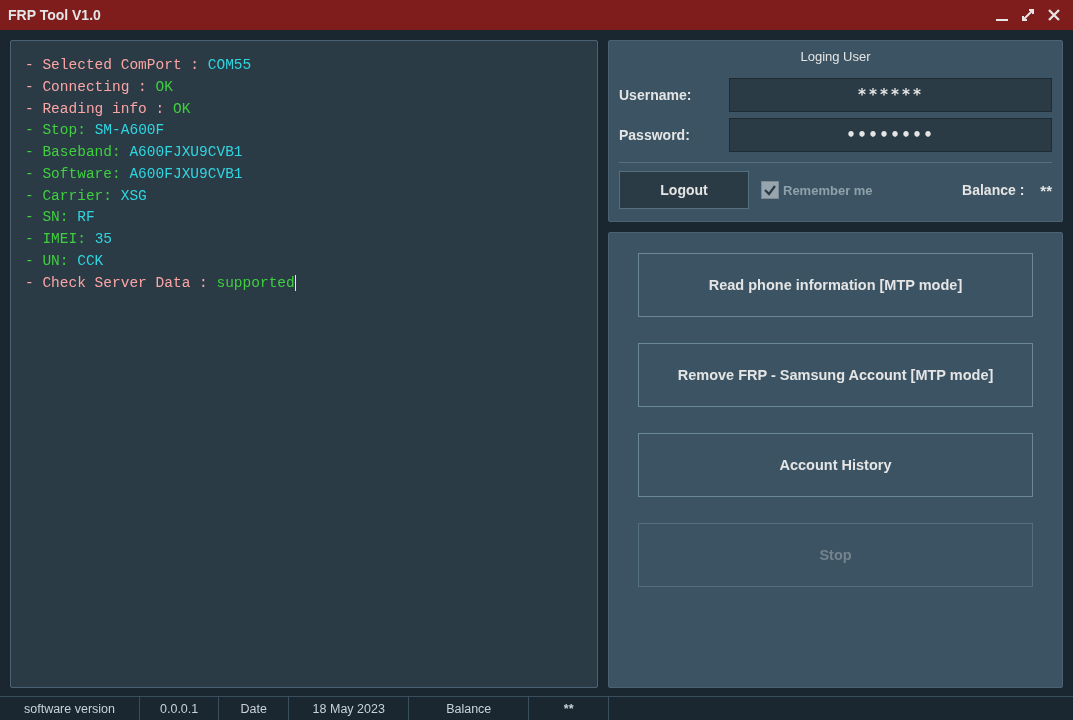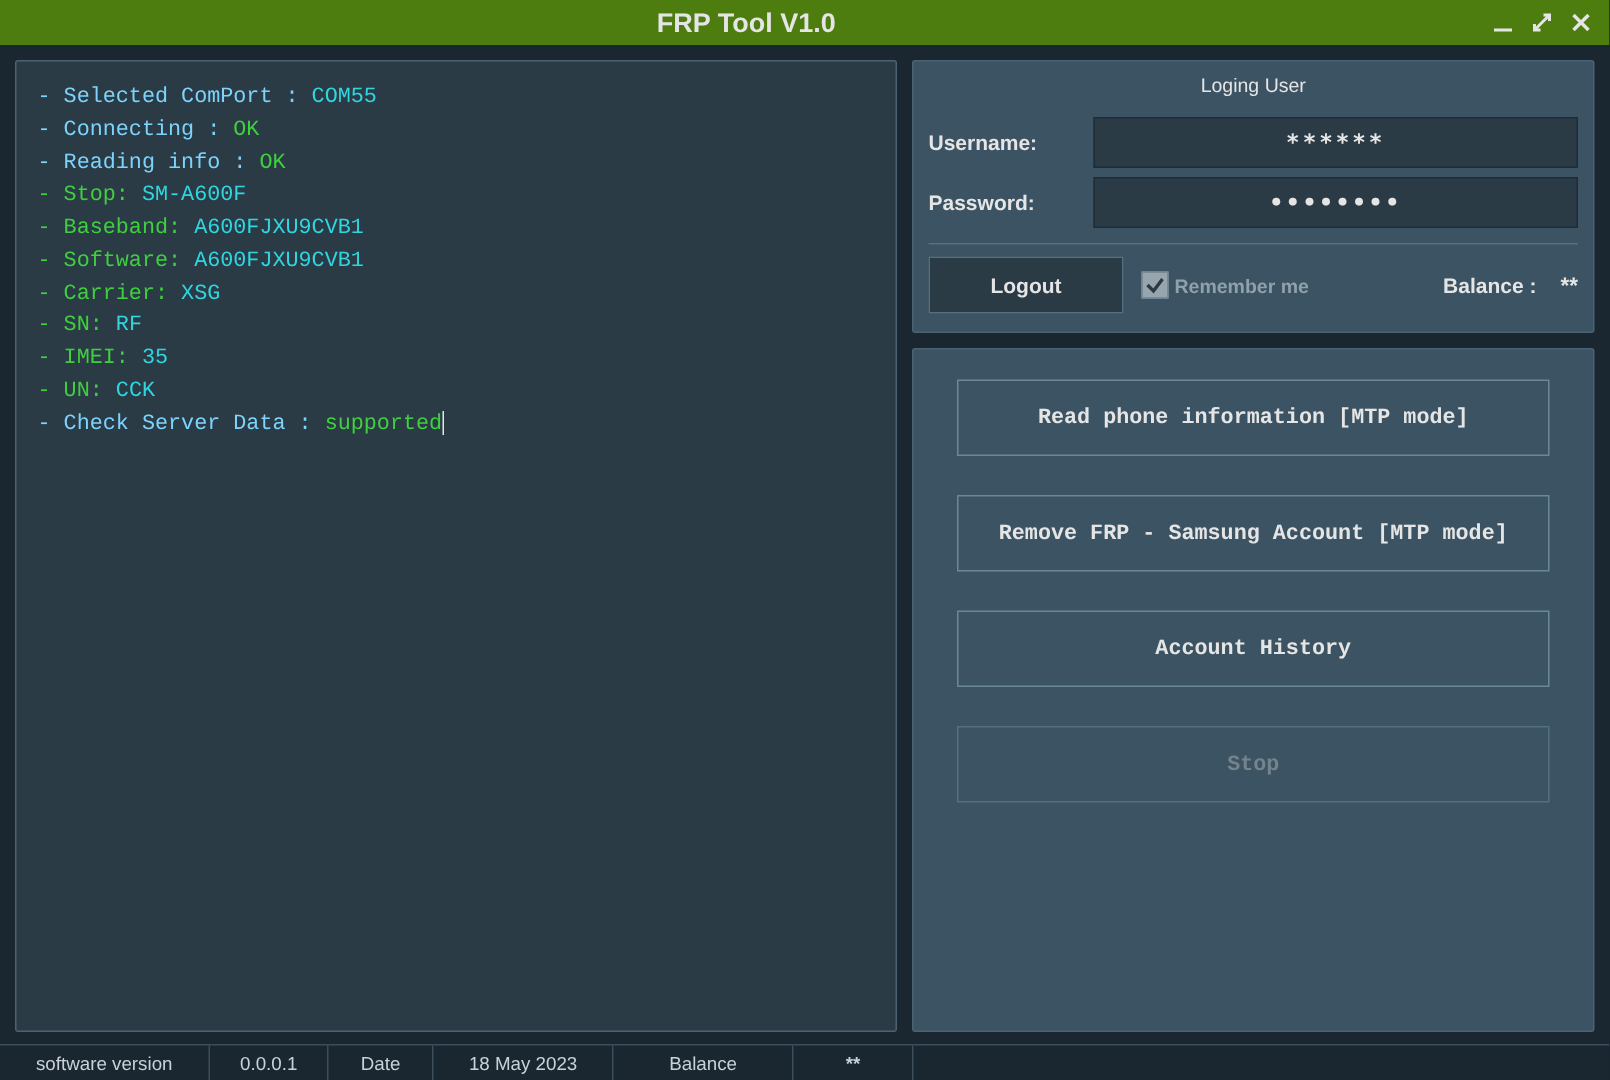--- a/index.html
+++ b/index.html
@@ -9,29 +9,28 @@
     font-size: 14px;
     color: #e0e0e0;
     width: 1073px;
     height: 720px;
     overflow: hidden;
     display: flex;
     flex-direction: column;
   }
   .titlebar {
     height: 30px;
-    background: #4d7c0f;
+    background: #7f1d1d;
     display: flex;
     align-items: center;
     padding: 0 8px;
     color: #e5e5e5;
     font-family: "Segoe UI", Arial, sans-serif;
-    font-size: 18px;
+    font-size: 14px;
     font-weight: 600;
-    text-align: center;
   }
   .titlebar .title { flex: 1; }
   .titlebar .win-ctrl {
     width: 22px; height: 22px;
     display: flex; align-items: center; justify-content: center;
     margin-left: 4px; cursor: pointer;
     color: #e5e5e5;
   }
   .titlebar .win-ctrl svg { width: 16px; height: 16px; }
   .main {
@@ -46,21 +45,21 @@
     background: #2a3b46;
     border: 1px solid #4a6272;
     border-radius: 2px;
     padding: 14px 14px;
     color: #e0e0e0;
     line-height: 1.5;
     font-size: 14.5px;
     overflow: hidden;
   }
   .log-line { white-space: pre; }
-  .c-white { color: #7dd3fc; }
+  .c-white { color: #fca5a5; }
   .c-cyan  { color: #2fd6e0; }
   .c-green { color: #3fcf3f; }
   .right-col {
     flex: 0 0 455px;
     display: flex;
     flex-direction: column;
     gap: 10px;
   }
   .panel {
     background: #3b5362;
@@ -163,25 +162,25 @@
   .actions-panel {
     flex: 1;
     padding: 20px;
     display: flex;
     flex-direction: column;
     gap: 26px;
     align-items: center;
   }
   .big-btn {
     width: 395px;
-    height: 51px;
+    height: 64px;
     background: #3b5362;
     border: 1px solid #6a8899;
     color: #e5e5e5;
-    font-family: Liberation Mono, monospace;
+    font-family: Liberation Sans, sans-serif;
     font-size: 14.5px;
     font-weight: 600;
     display: flex;
     align-items: center;
     justify-content: center;
     cursor: pointer;
   }
   .big-btn.disabled {
     color: #74848d;
     border-color: #52707f;

